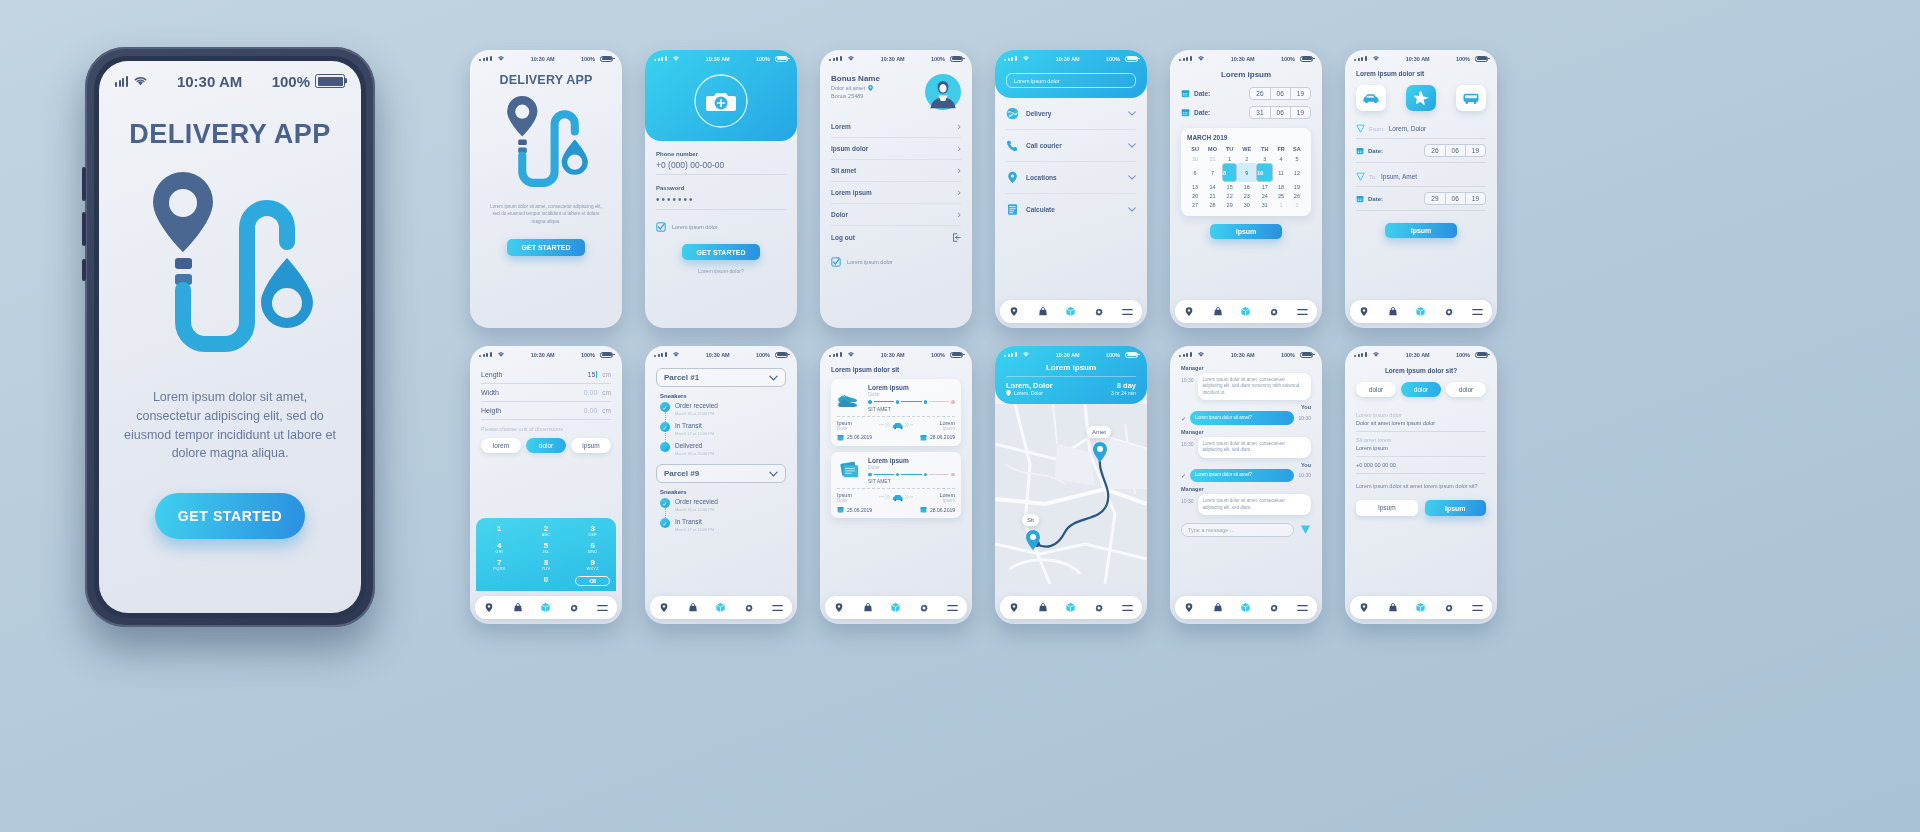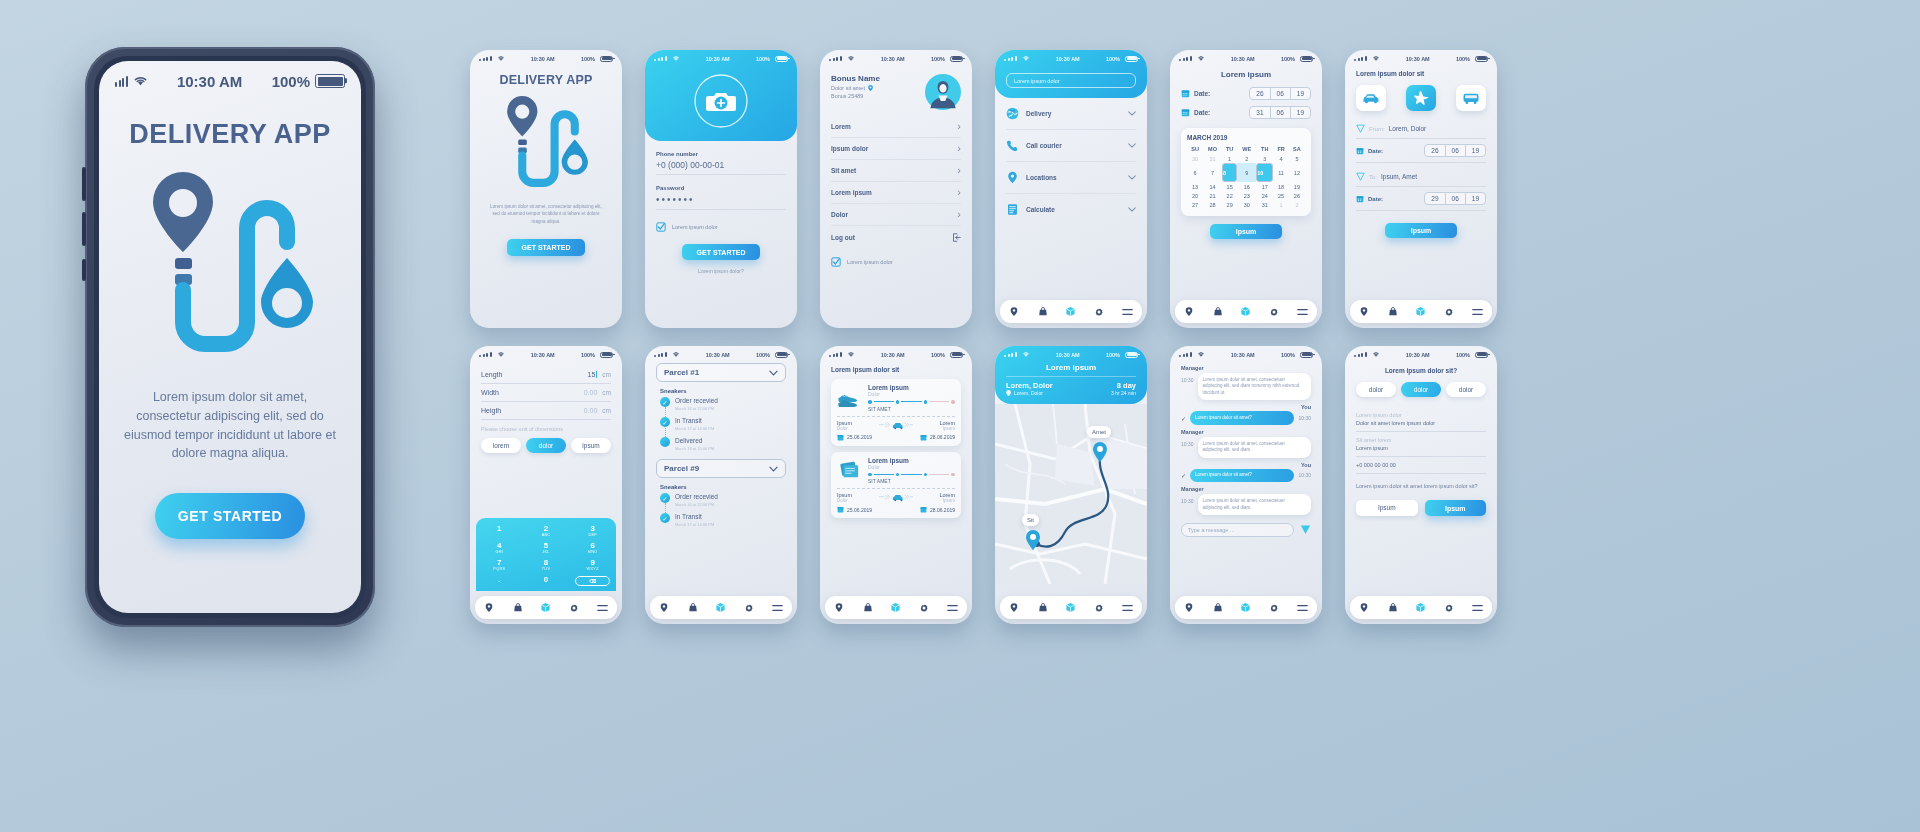--- a/index.html
+++ b/index.html
@@ -268,21 +268,21 @@
             <circle cx="28" cy="28" r="26" fill="none" stroke="#d8f6ff" stroke-width="1.3"></circle>
             <path d="M15 23h6l2-3h10l2 3h6a2 2 0 0 1 2 2v11a2 2 0 0 1-2 2H15a2 2 0 0 1-2-2V25a2 2 0 0 1 2-2z" fill="#fff"></path>
             <circle cx="28" cy="30" r="6.5" fill="#2db4e6"></circle>
             <path d="M28 26.5v7M24.5 30h7" stroke="#fff" stroke-width="1.6" stroke-linecap="round"></path>
           </svg>
         </div>
       </div>
       <div class="body">
         <div style="margin-top:10px">
           <div class="lbl" style="font-size:6px">Phone number</div>
-          <div class="fld-line" style="padding:3px 0 4px;font-size:8.5px;color:#5a6d8e">+0 (000) 00-00-01</div>
+          <div class="fld-line" style="padding:3px 0 4px;font-size:8.5px;color:#5a6d8e">+0 (000) 00-00-00</div>
         </div>
         <div style="margin-top:10px">
           <div class="lbl" style="font-size:6px">Password</div>
           <div class="fld-line" style="padding:3px 0 4px;font-size:10px;color:#5a6d8e;letter-spacing:2px">•••••••</div>
         </div>
         <div style="display:flex;align-items:center;gap:6px;margin-top:12px">
           <svg width="10" height="10" viewBox="0 0 12 12">
             <rect x="1" y="1" width="10" height="10" rx="1.5" fill="none" stroke="#2ba5de" stroke-width="1.2"></rect>
             <path d="M3 6l2.2 2.4L10 2" stroke="#2ba5de" stroke-width="1.5" fill="none" stroke-linecap="round"></path>
           </svg>
@@ -917,21 +917,21 @@
         </div>
         <div>10:30 AM</div>
         <div class="r">
             <span>100%</span>
             <span class="bat">
               <span style="width:100%"></span>
             </span>
           </div>
       </div>
       <div class="body">
-        <div class="sel" style="">
+        <div class="sel" style="margin-top:5px">
           <span>Parcel #1</span>
           <svg width="9" height="6" viewBox="0 0 10 6">
               <path d="M1 1l4 4 4-4" stroke="#4a5f86" stroke-width="1.3" fill="none" stroke-linecap="round"></path>
             </svg>
         </div>
         <div style="padding-left:4px;margin-top:6px">
           <div style="font-size:6px;font-weight:bold;color:#3f5680;margin-bottom:2px">Sneakers</div>
           <div style="position:relative">
             <div class="vline" style="top:10px;height:40px"></div>
             <div class="track-step">

